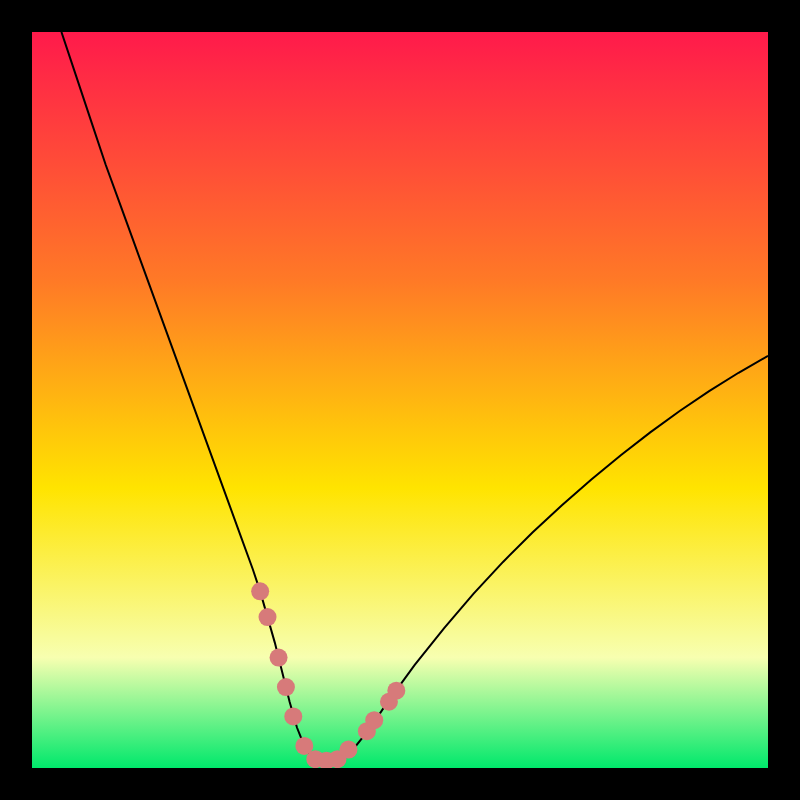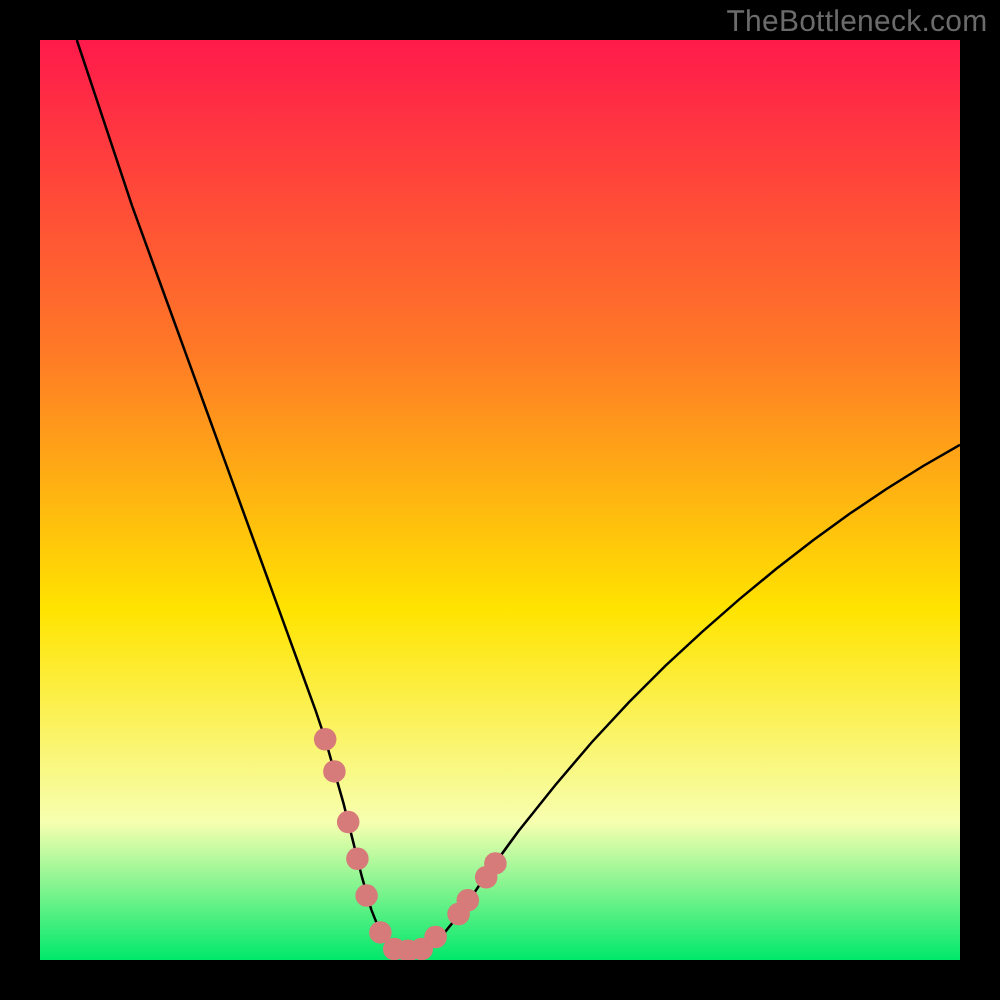--- a/index.html
+++ b/index.html
@@ -38,21 +38,20 @@
   .plot svg {
     display: block;
     width: 736px;
     height: 736px;
   }
 </style>
 </head>
 <body>
 
 <div class="frame">
-  <div class="watermark">TheBottleneck.com</div>
   <div class="plot">
     <svg id="chart-svg" viewBox="0 0 736 736">
       <defs>
         <linearGradient id="bg-grad" x1="0" y1="0" x2="0" y2="1">
           <stop id="g0" offset="0%" stop-color="#ff1a4b"></stop>
           <stop id="g1" offset="34%" stop-color="#ff7a26"></stop>
           <stop id="g2" offset="62%" stop-color="#ffe400"></stop>
           <stop id="g3" offset="85%" stop-color="#f7ffb0"></stop>
           <stop id="g4" offset="100%" stop-color="#00e86b"></stop>
         </linearGradient>

